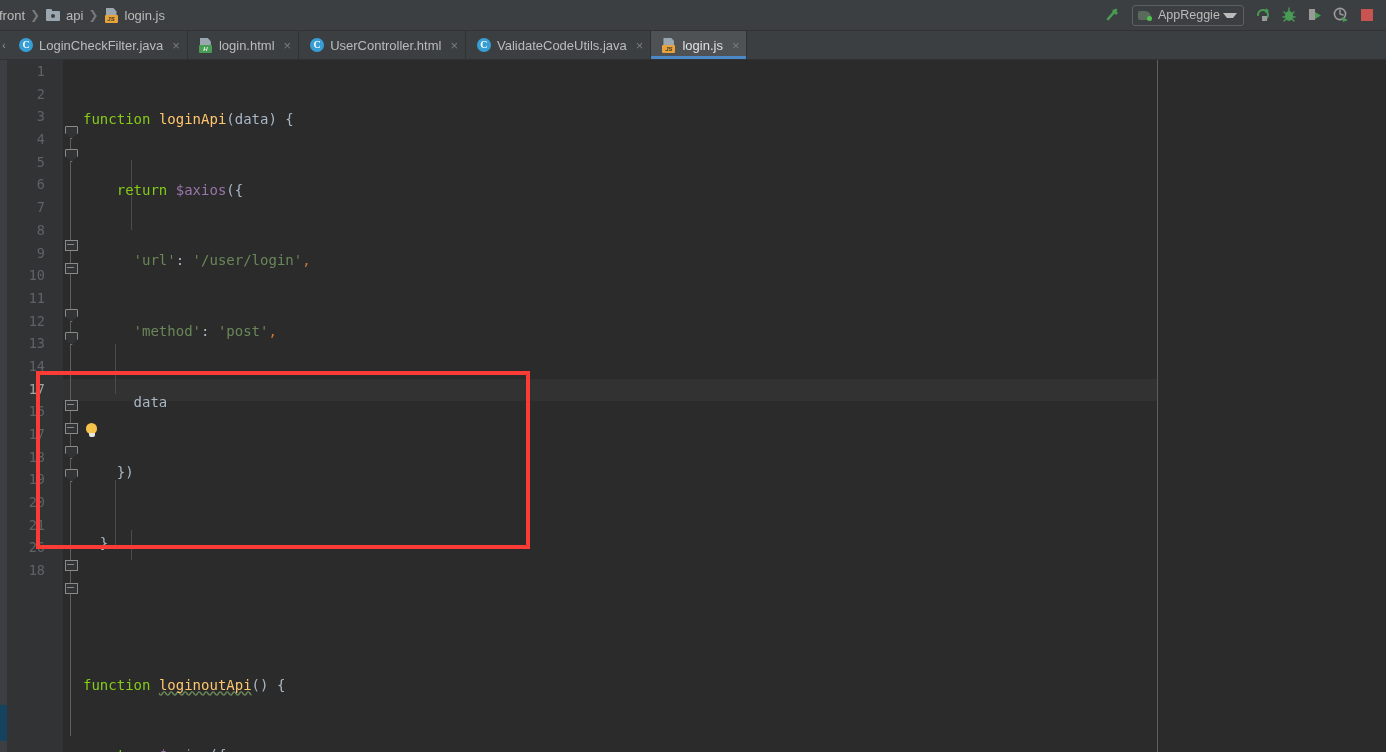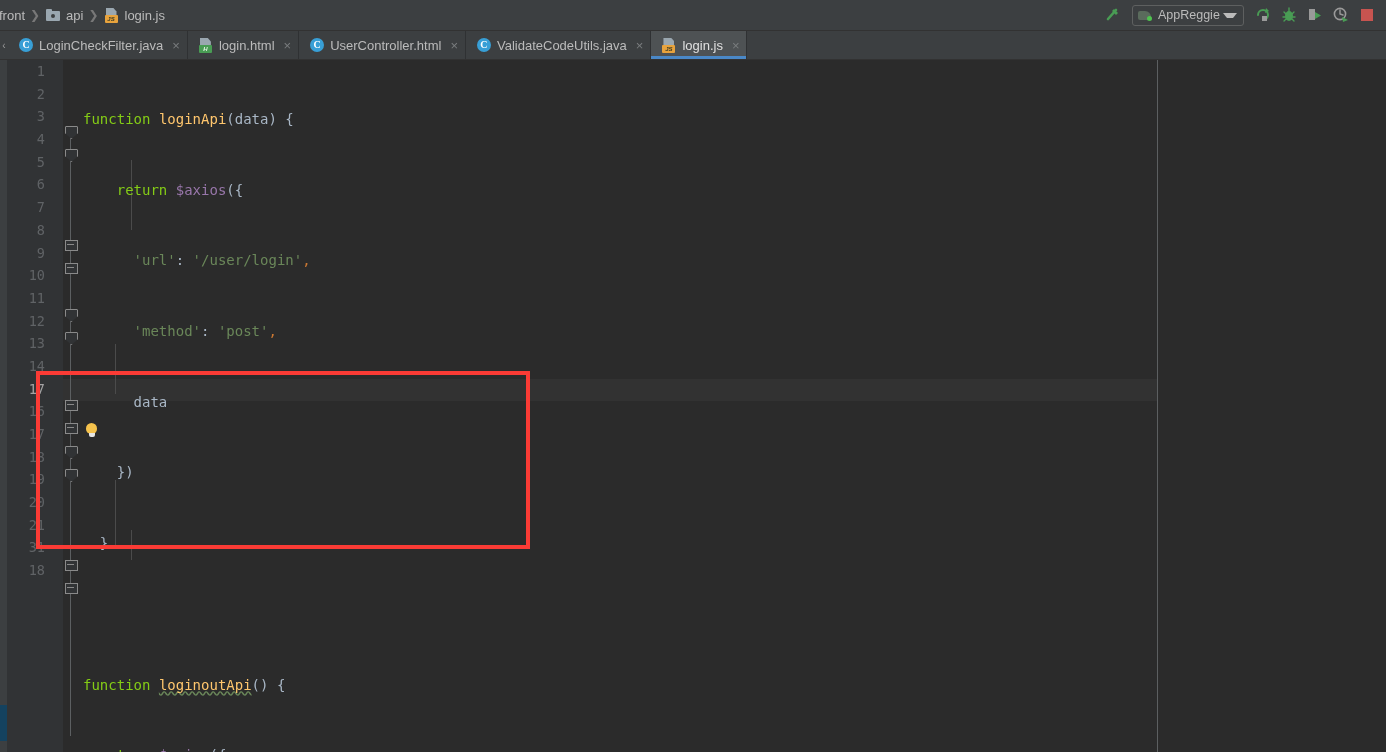--- a/index.html
+++ b/index.html
@@ -512,21 +512,21 @@
       <div class="ln">12</div>
       <div class="ln">13</div>
       <div class="ln">14</div>
       <div class="ln current">17</div>
       <div class="ln">16</div>
       <div class="ln">17</div>
       <div class="ln">18</div>
       <div class="ln">19</div>
       <div class="ln">20</div>
       <div class="ln">21</div>
-      <div class="ln">31</div>
+      <div class="ln">26</div>
       <div class="ln">18</div>
     </div>
 
     <div class="folds">
       <div class="fold-line" style="top:76px; height:600px;"></div>
 
       <div class="fold open" style="top:66px;">
           <i class="box"></i>
         </div>
       <div class="fold open" style="top:89px;">

